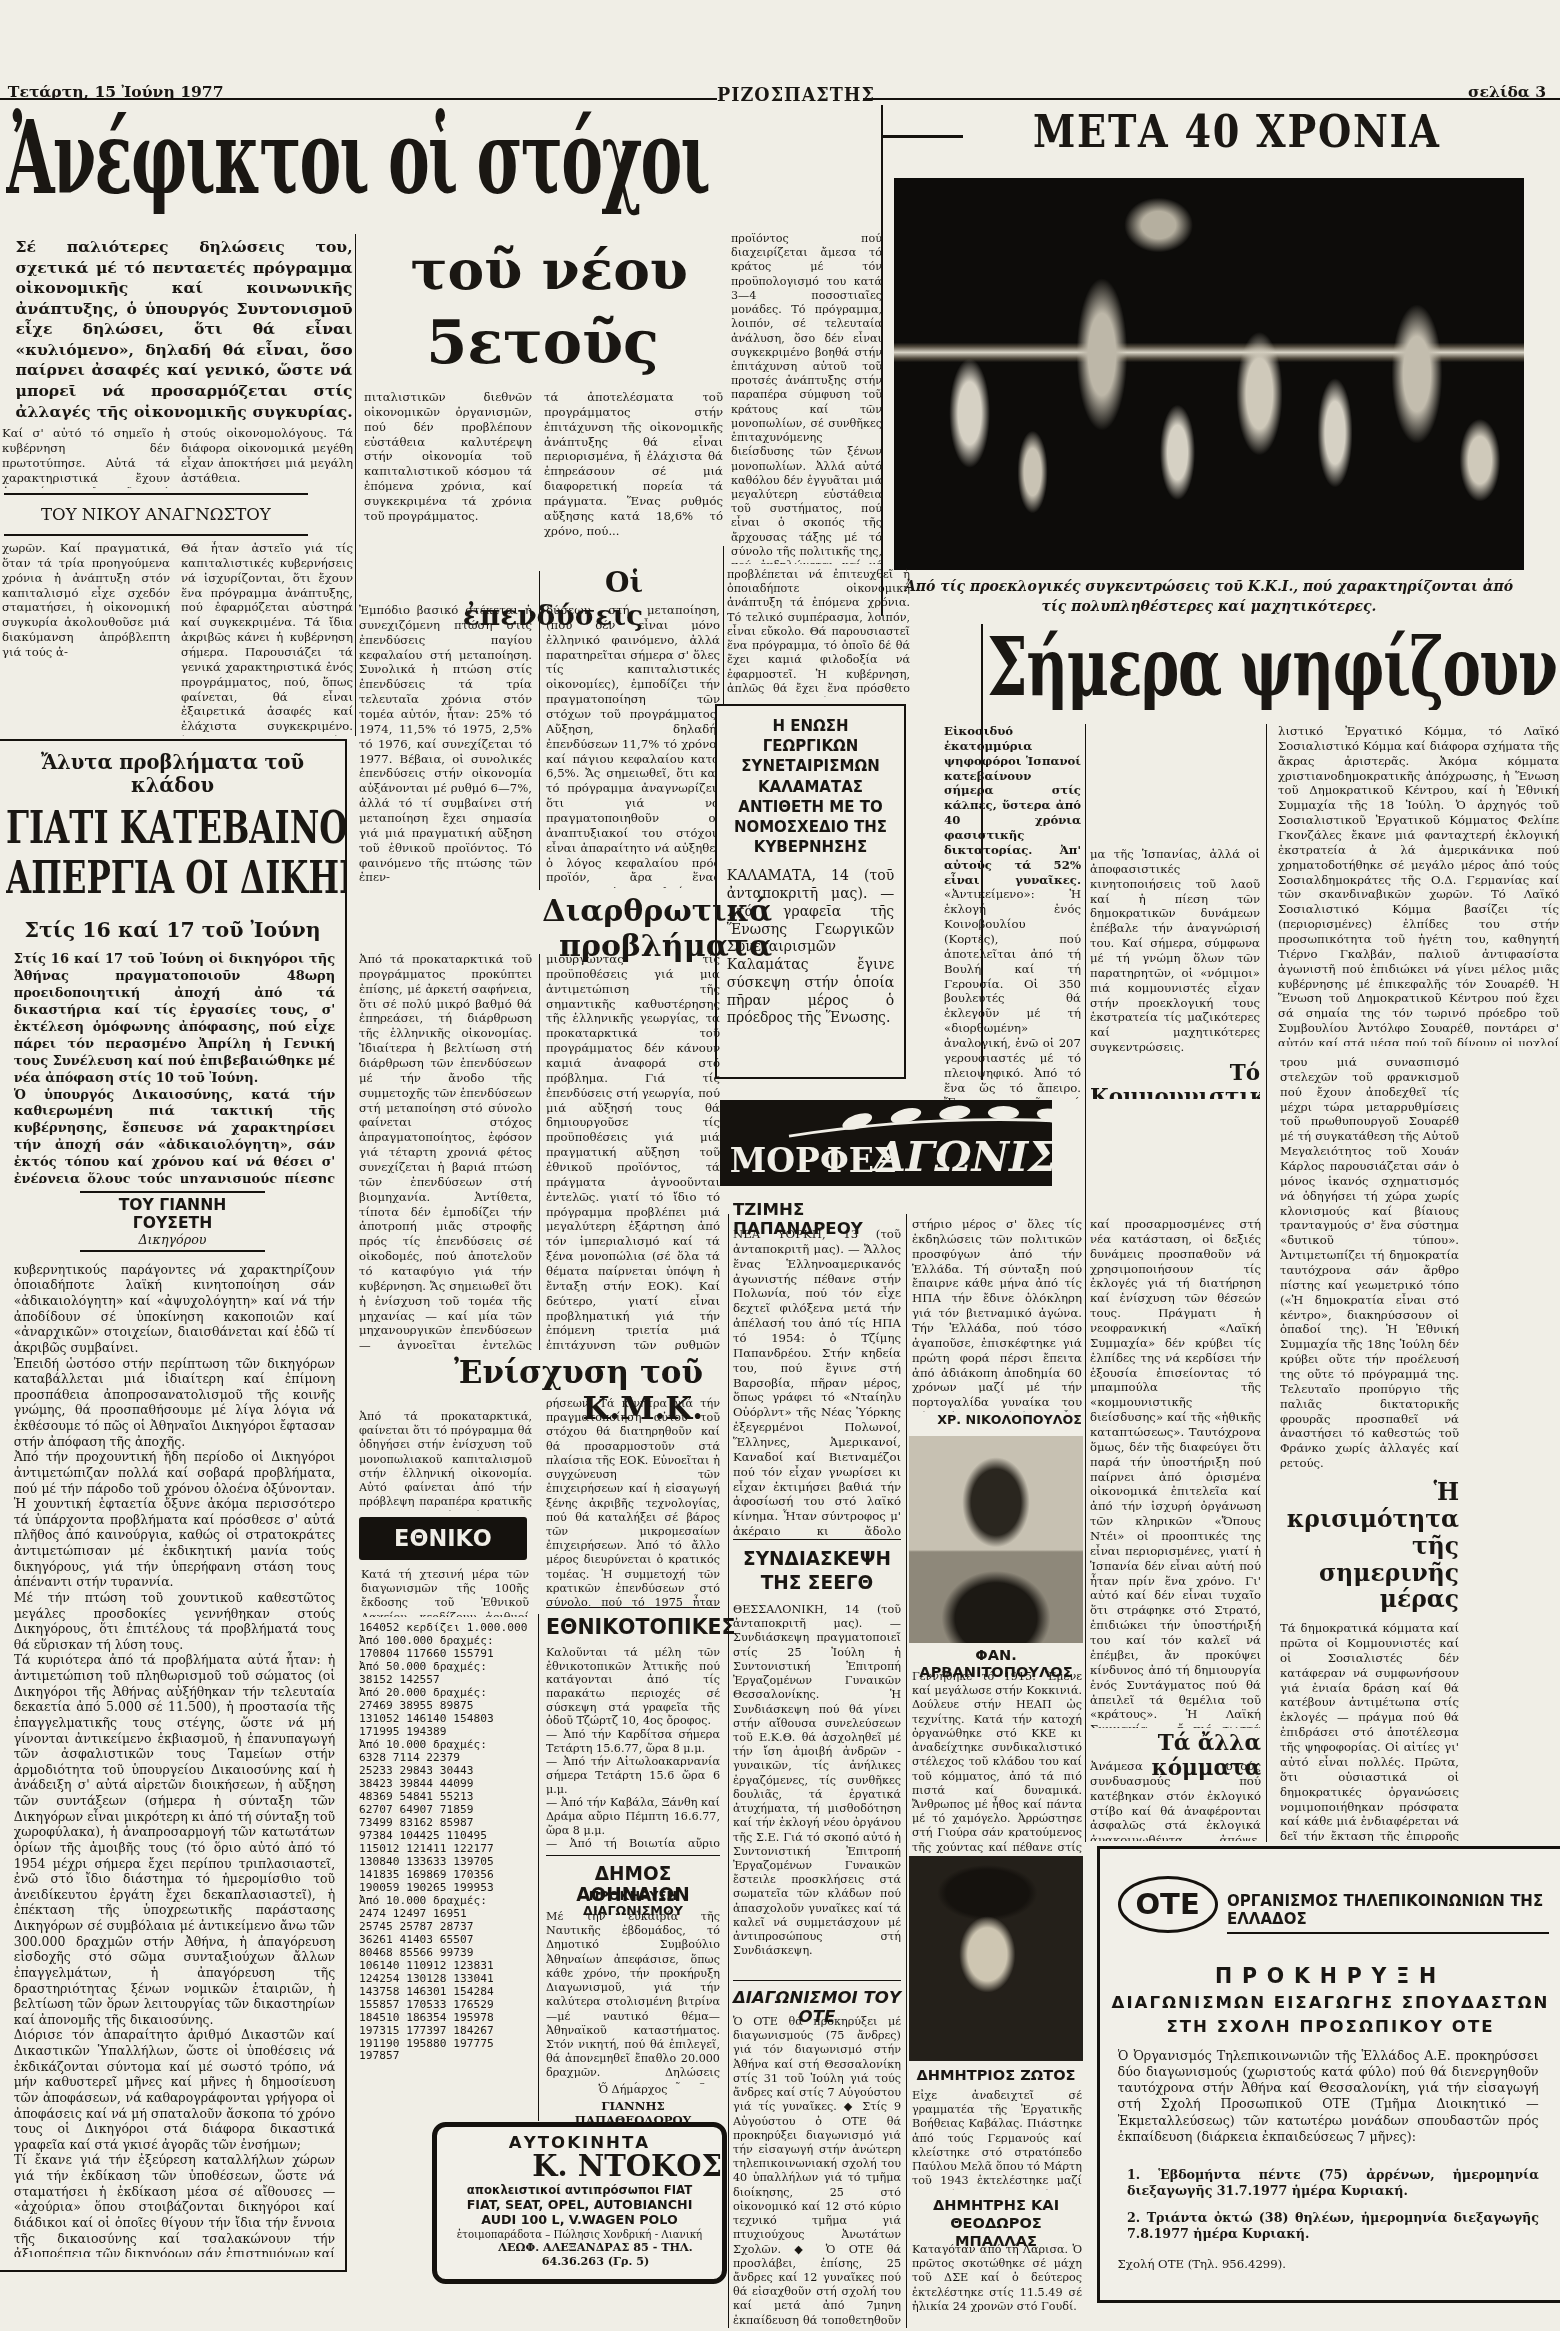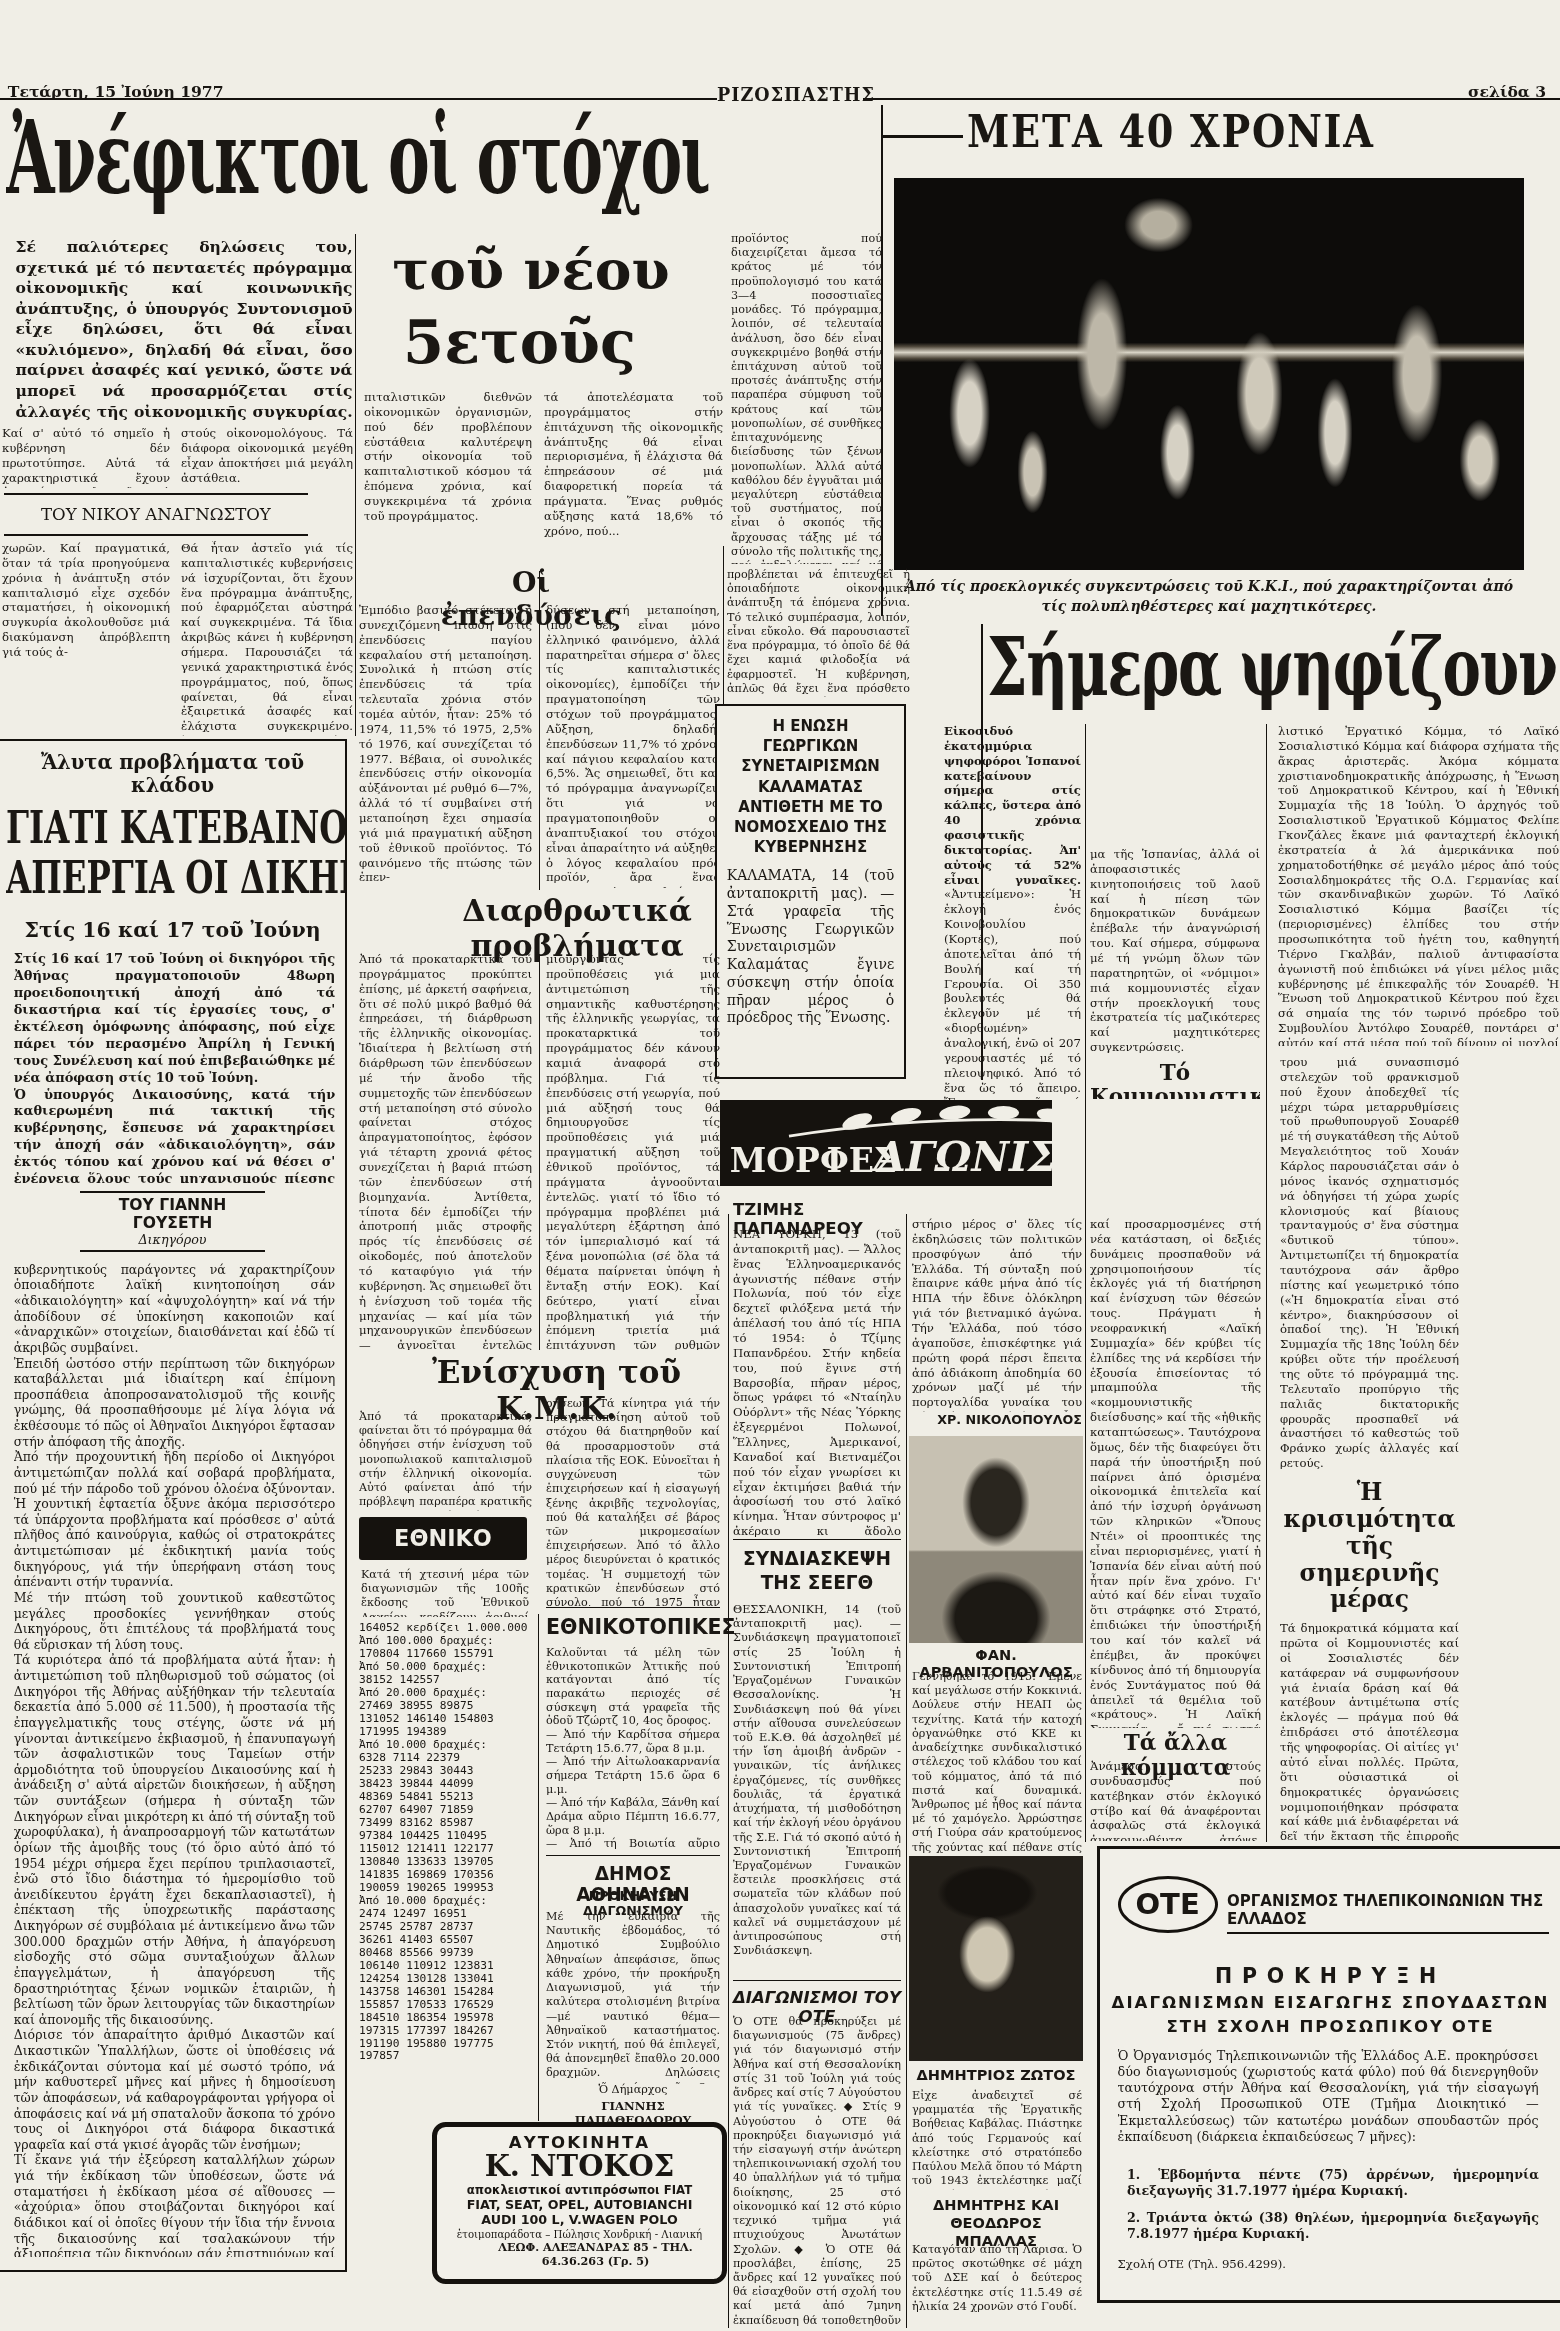--- a/index.html
+++ b/index.html
@@ -6,21 +6,21 @@
   #page{position:relative;width:1560px;height:2332px;margin:0 auto;background:#f0eee6;
         font-family:"DejaVu Serif",serif;color:#1a1713;overflow:hidden;}
   .abs{position:absolute;}
   .col{position:absolute;text-align:justify;overflow:hidden;line-height:1.27;}
   .b{font-weight:bold;}
   .ctr{text-align:center;}
   .pre{white-space:pre-line;}
   .rule-h{position:absolute;background:#15120e;height:2px;}
   .rule-v{position:absolute;background:#15120e;width:2px;}
   .cond{transform-origin:0 0;display:inline-block;white-space:nowrap;}
-  .slab{font-family:"DejaVu Serif",serif;font-weight:bold;}
+  .slab{font-family:"DejaVu Serif",serif;font-weight:bold;text-align:right;}
   .sans{font-family:"DejaVu Sans",sans-serif;}
   .box-black{background:#15120e;color:#f0eee6;}
   .photo{position:absolute;}
   .sig{text-align:right;font-weight:bold;}
   .kicker{font-weight:bold;}
   .byline-box{position:absolute;border-top:2.9px double #15120e;border-bottom:2.9px double #15120e;
               text-align:center;font-weight:normal;background:#f0eee6;}
   .mini-rules{border-top:2px solid #15120e;border-bottom:2px solid #15120e;}
 </style>
 </head>

